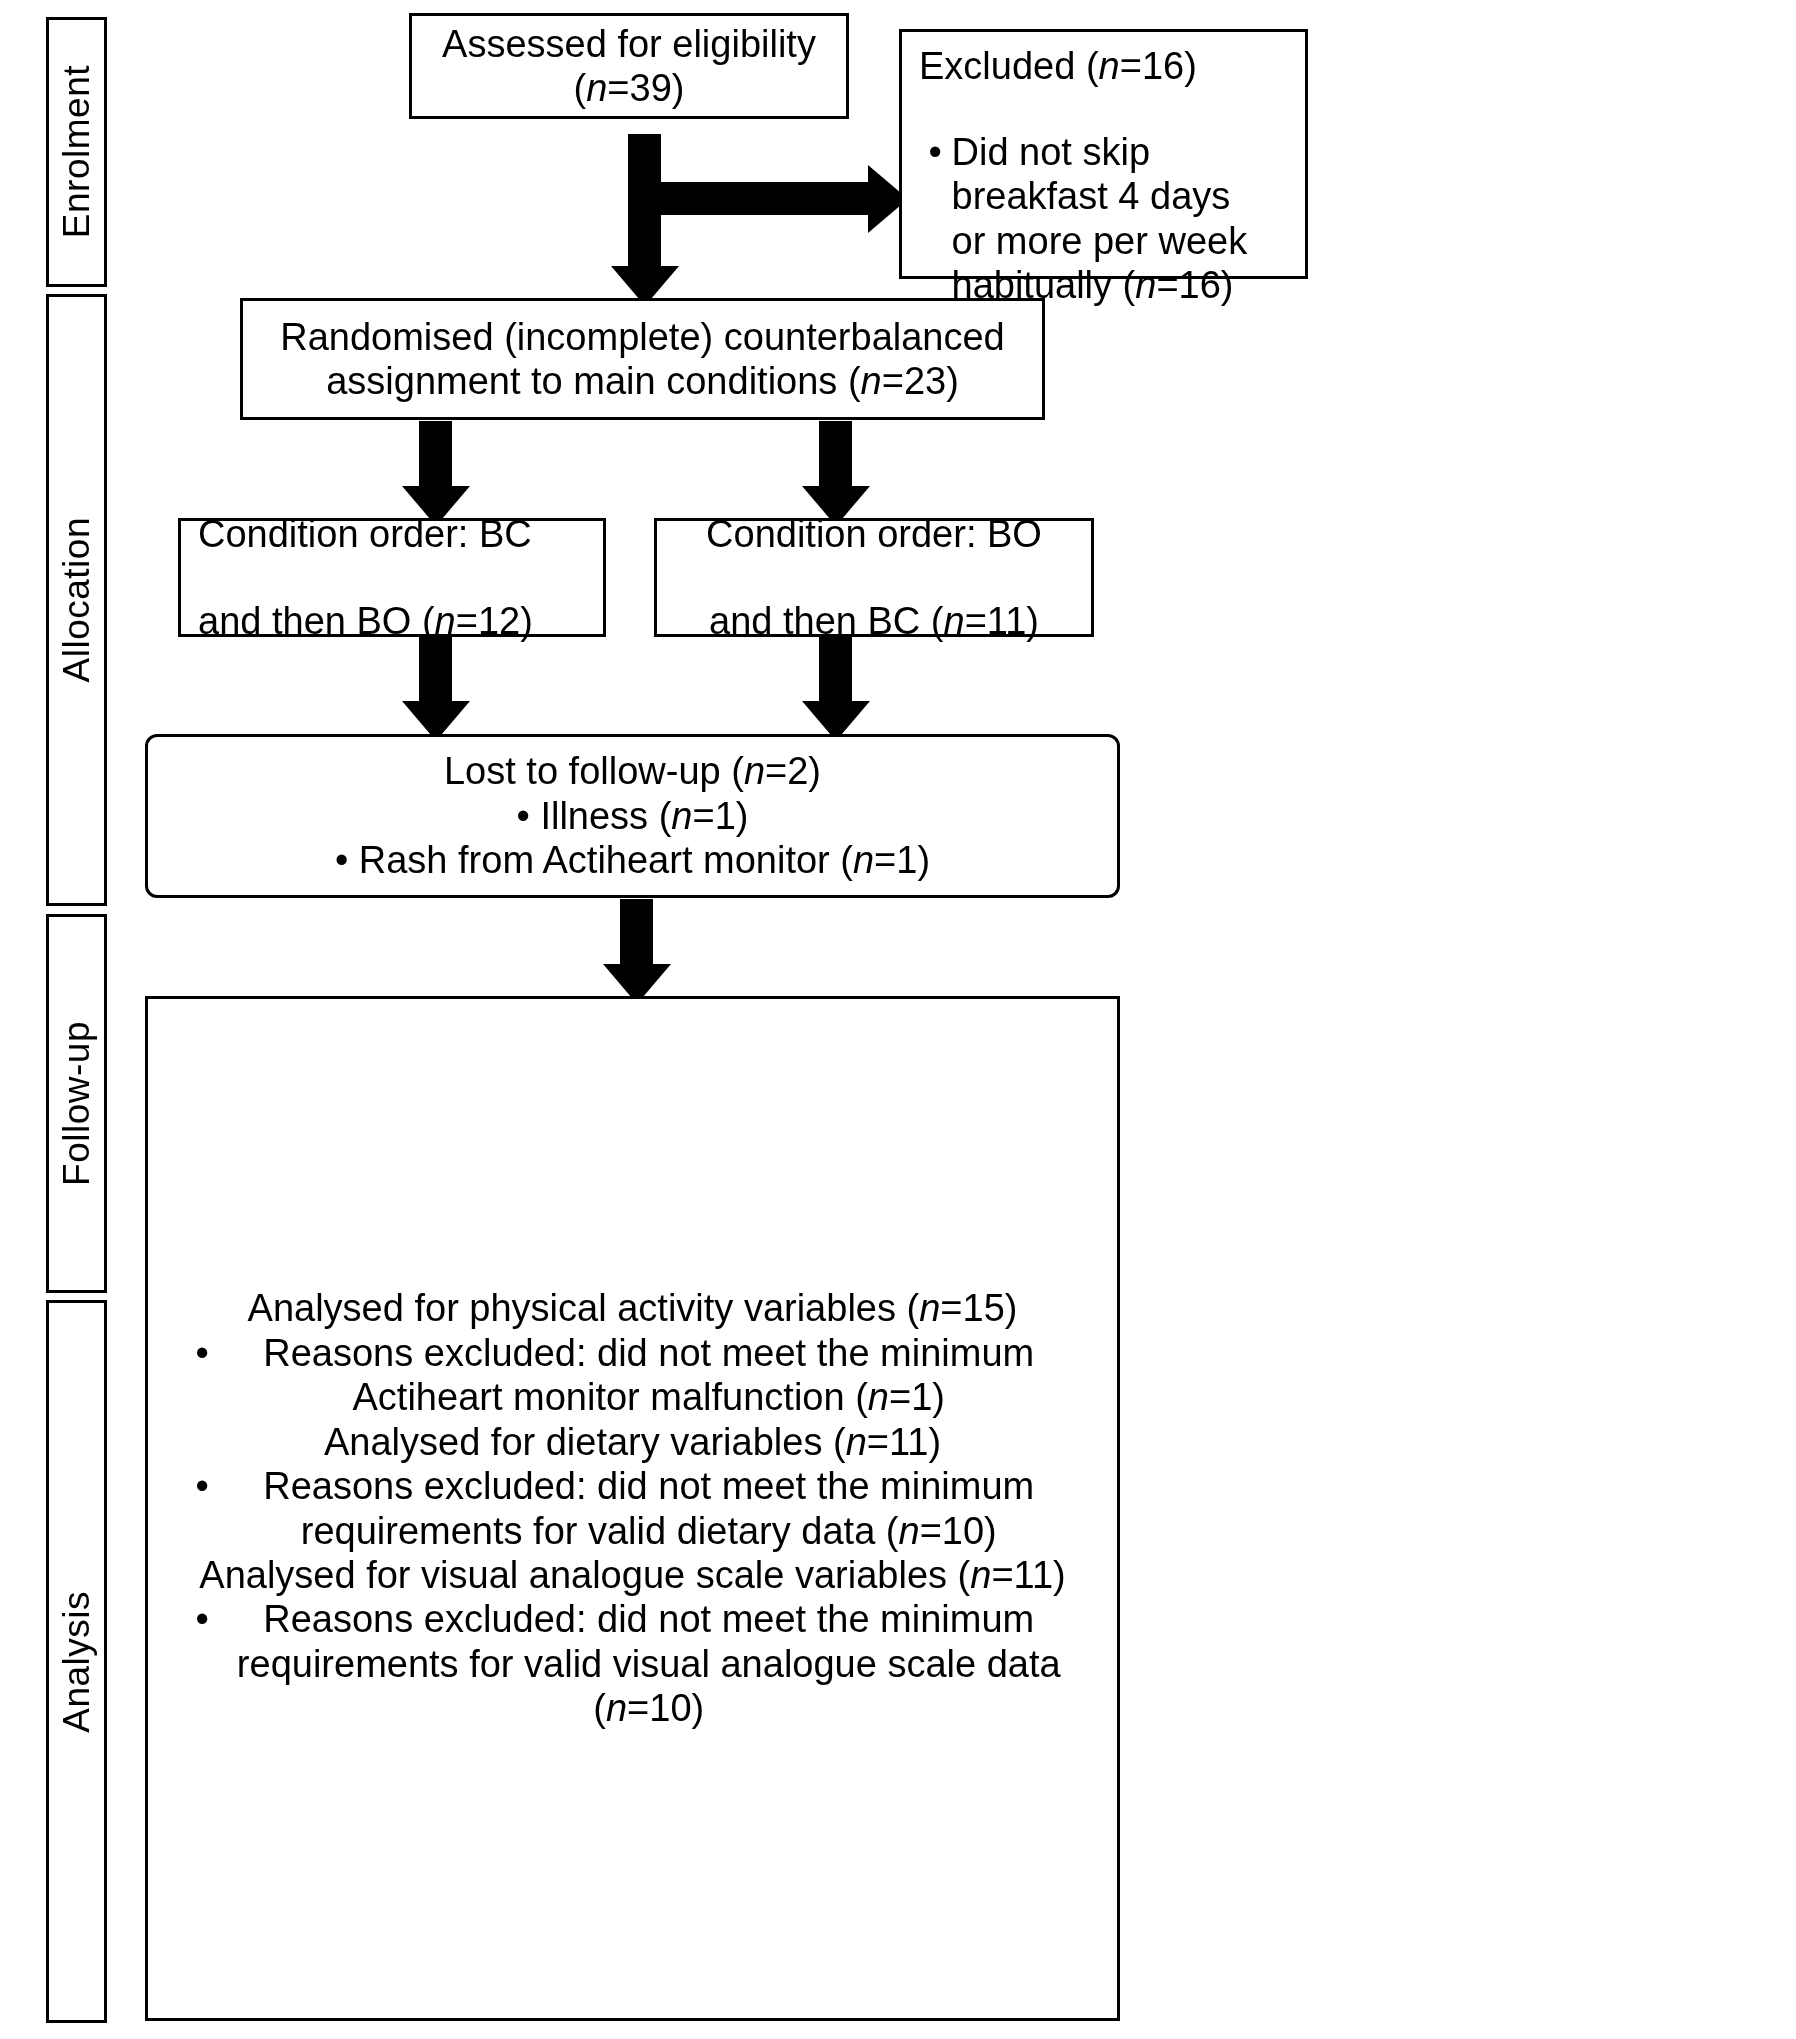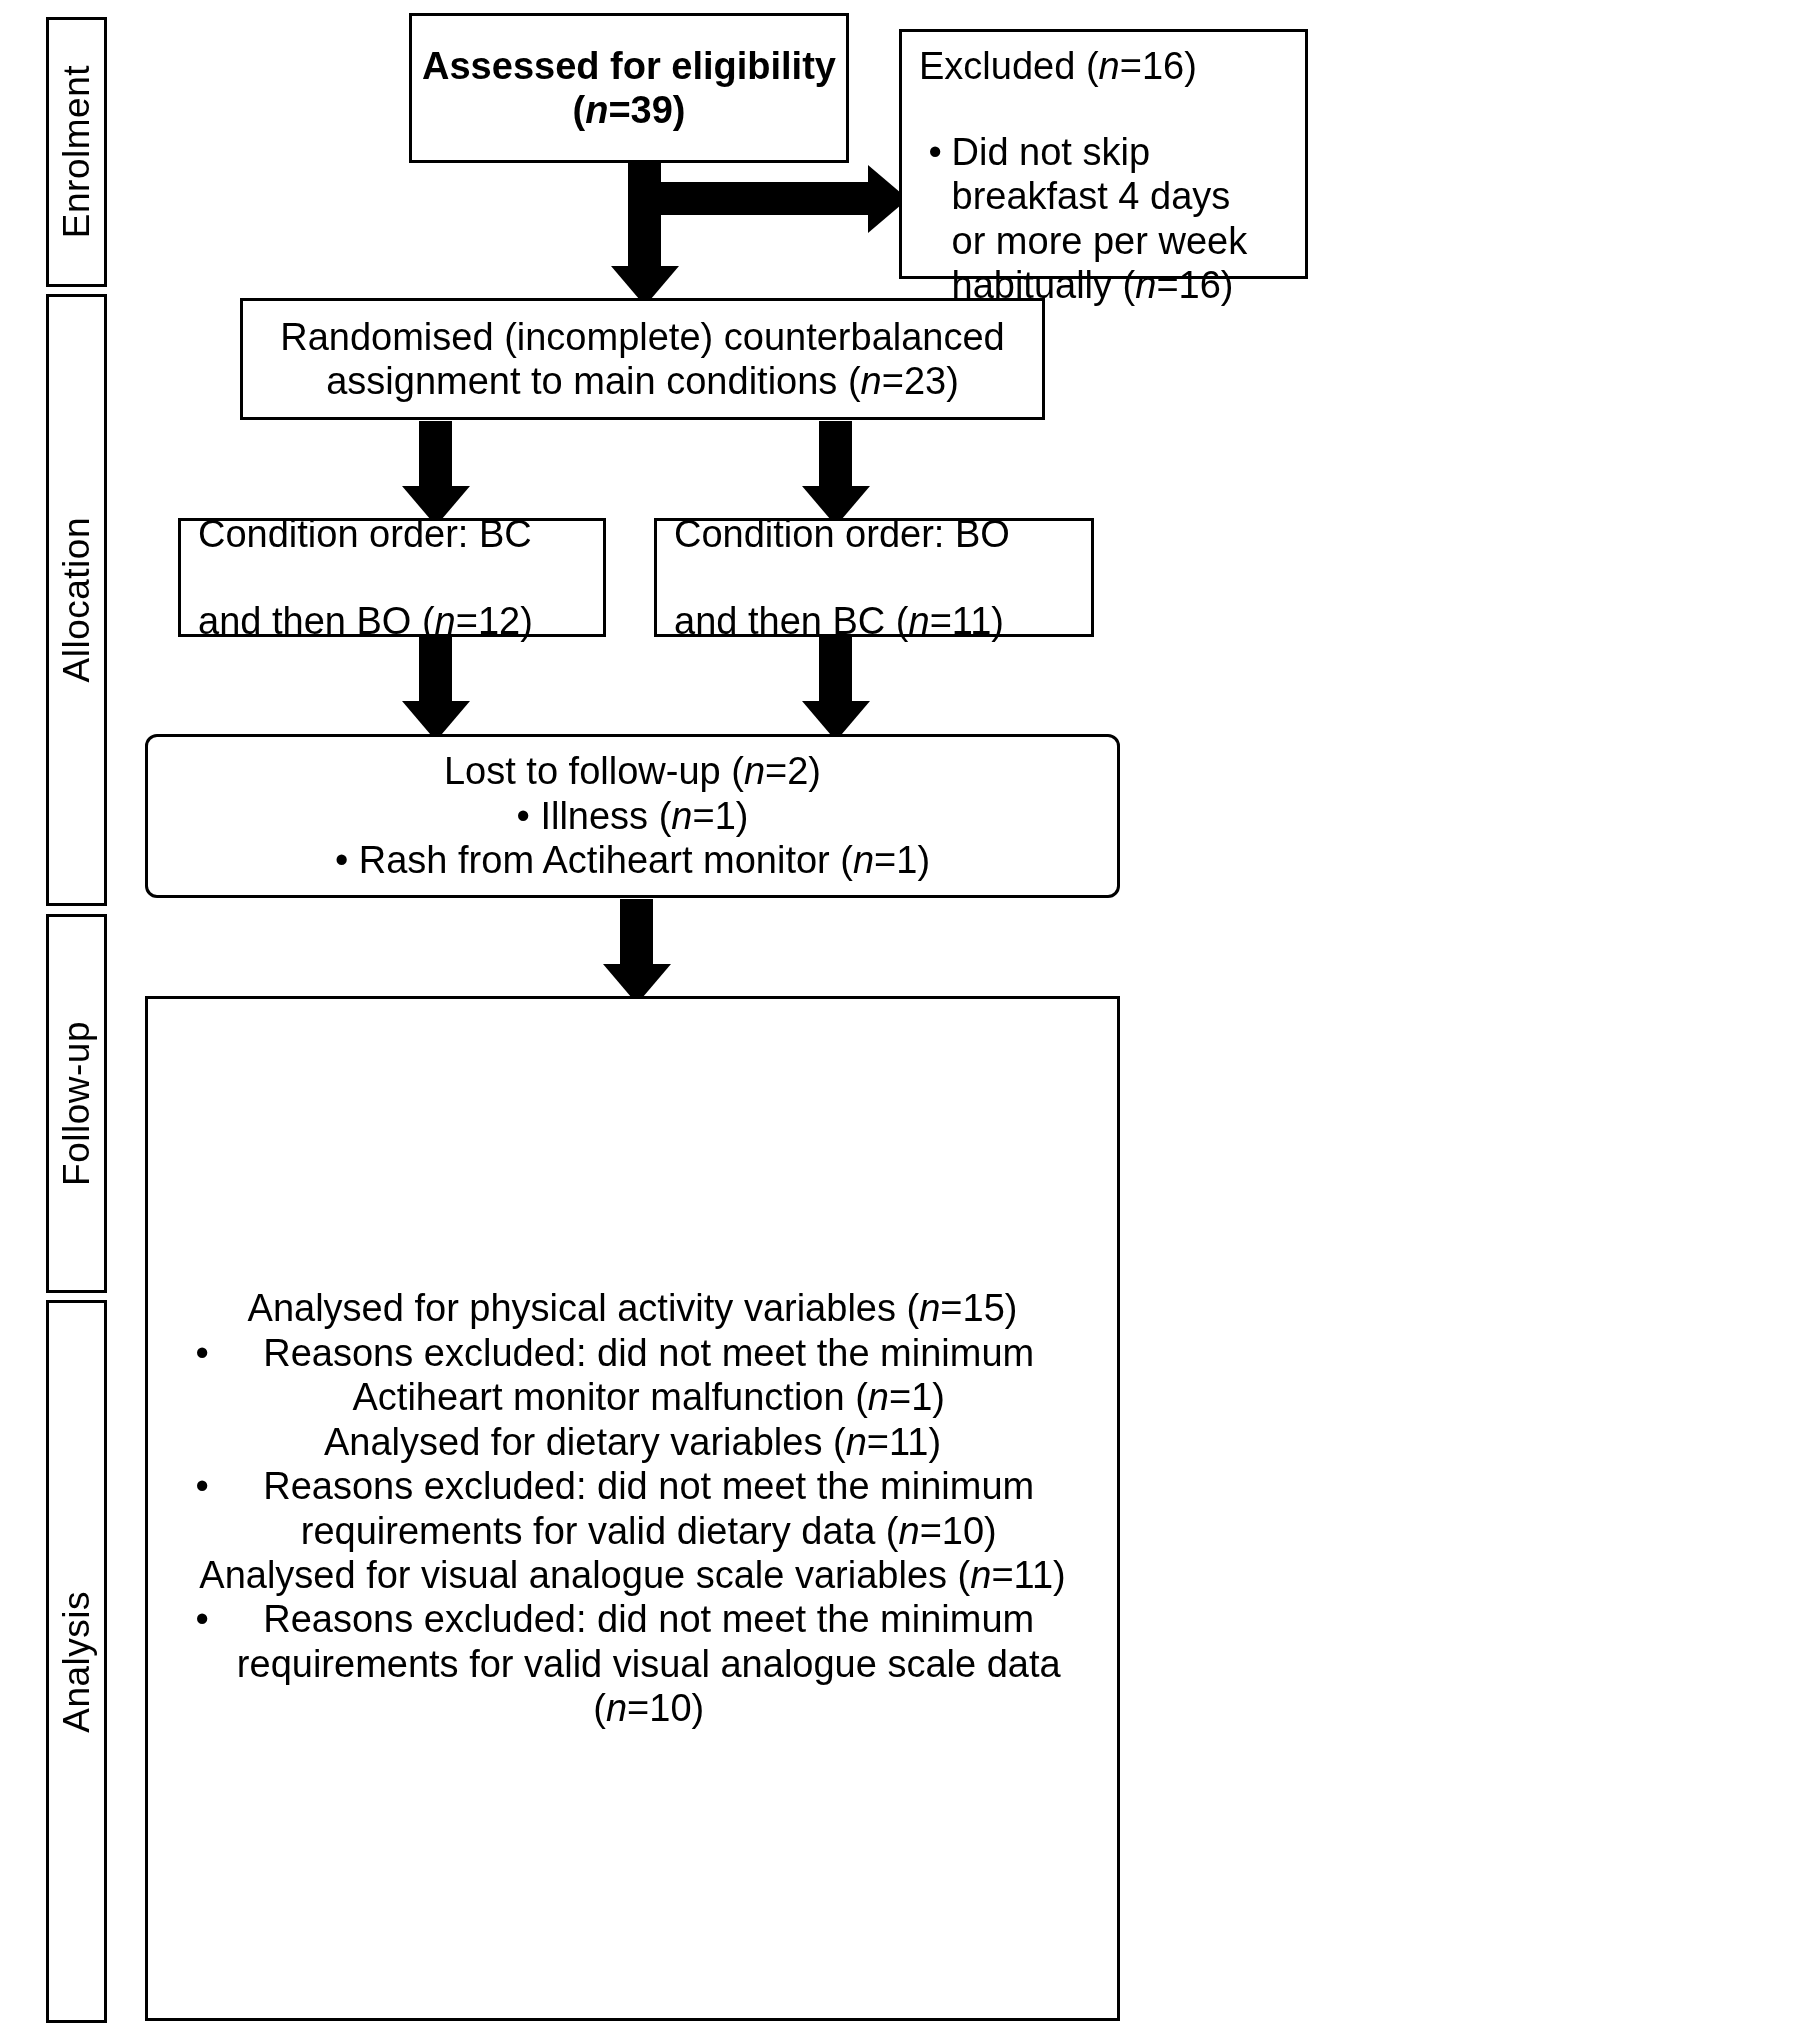--- a/index.html
+++ b/index.html
@@ -151,21 +151,21 @@
   <div class="varrow" style="left:801px;top:636px;width:69px;height:105px;">
     <div class="shaft"></div>
     <div class="head"></div>
   </div>
 
   <div class="varrow" style="left:602px;top:899px;width:69px;height:105px;">
     <div class="shaft"></div>
     <div class="head"></div>
   </div>
 
-  <div class="box c" style="left:409px;top:13.4px;width:440px;height:150px;font-weight:bold;">
+  <div class="box c" style="left:409px;top:13.4px;width:440px;height:106px;">
     <span class="ln">Assessed for eligibility</span>
     <span class="ln">(<em class="n">n</em>=39)</span>
   </div>
 
   <div class="box l" style="left:899px;top:29px;width:409px;height:250px;padding:11.5px 13.4px 11.5px 17px;justify-content:flex-start;">
     <span class="ln">Excluded (<em class="n">n</em>=16)</span>
     <div class="bul">
       <span class="dot">•</span>
       <span class="txt">
         <span class="ln">Did not skip</span>
@@ -179,21 +179,21 @@
   <div class="box c" style="left:240px;top:298px;width:805px;height:122px;">
     <span class="ln">Randomised (incomplete) counterbalanced</span>
     <span class="ln">assignment to main conditions (<em class="n">n</em>=23)</span>
   </div>
 
   <div class="box l" style="left:178px;top:518px;width:428px;height:119px;padding:0 17px;">
     <span class="ln">Condition order: BC</span>
     <span class="ln">and then BO (<em class="n">n</em>=12)</span>
   </div>
 
-  <div class="box l" style="left:654px;top:518px;width:440px;height:119px;padding:0 17px;">
+  <div class="box l" style="left:654px;top:518px;width:440px;height:119px;padding:0 17px;text-align:center;">
     <span class="ln">Condition order: BO</span>
     <span class="ln">and then BC (<em class="n">n</em>=11)</span>
   </div>
 
   <div class="box c" style="left:145px;top:734px;width:975px;height:164px;border-radius:12px;">
     <span class="ln">Lost to follow-up (<em class="n">n</em>=2)</span>
     <span class="ln">
       <span>•</span>
       <span>Illness (<em class="n">n</em>=1)</span>
     </span>

